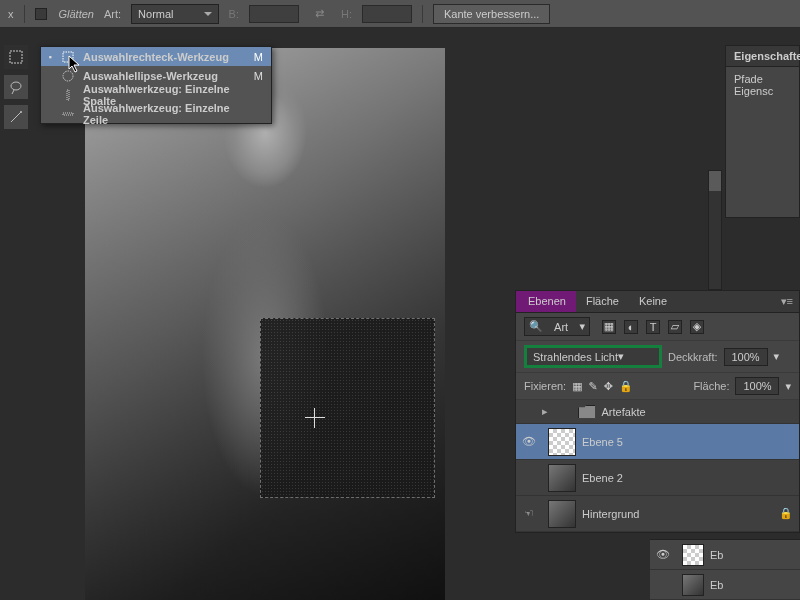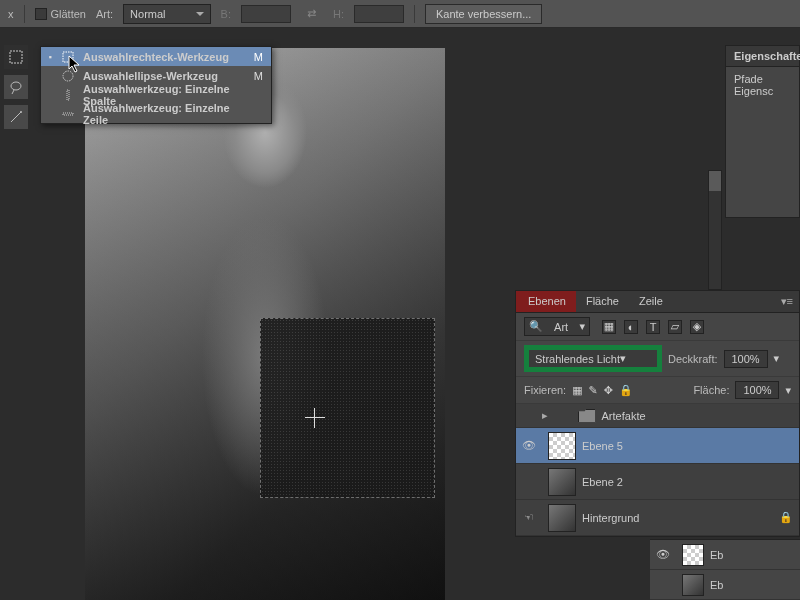--- a/index.html
+++ b/index.html
@@ -1,21 +1,21 @@
 <!DOCTYPE html>
 <html><head>
 <meta charset="utf-8">
 <style>
 * { margin: 0; padding: 0; box-sizing: border-box; font-family: Tahoma, Arial, sans-serif; font-size: 11px; color: #ccc; user-select: none; }
 body { background: #494949; width: 800px; height: 600px; overflow: hidden; position: relative; }
 
 
 .options-bar { height: 28px; background: #535353; border-bottom: 1px solid #2a2a2a; display: flex; align-items: center; padding: 0 8px; gap: 10px; }
 .options-bar .sep { width: 1px; height: 18px; background: #3a3a3a; }
-.chk { display: flex; align-items: center; gap: 4px; }
+.chk { display: flex; align-items: center; gap: 12px; font-style: italic; }
 .chk-box { width: 12px; height: 12px; background: #3a3a3a; border: 1px solid #222; }
 .label { color: #bcbcbc; }
 .dropdown { background: #3f3f3f; border: 1px solid #222; padding: 2px 6px; display: flex; align-items: center; gap: 30px; height: 20px; }
 .dropdown .caret { width: 0; height: 0; border-left: 4px solid transparent; border-right: 4px solid transparent; border-top: 4px solid #aaa; }
 .field { color: #777; }
 .input-dis { background: #3f3f3f; border: 1px solid #2a2a2a; width: 50px; height: 18px; }
 .icon-btn { width: 22px; height: 20px; display: flex; align-items: center; justify-content: center; color: #888; }
 .btn { background: #5c5c5c; border: 1px solid #2a2a2a; padding: 3px 10px; color: #ddd; height: 20px; display: flex; align-items: center; }
 
 
@@ -50,27 +50,27 @@
 .cursor { position: absolute; top: 55px; left: 68px; z-index: 25; pointer-events: none; }
 
 
 .props-panel { position: absolute; top: 45px; right: 0; width: 75px; background: #454545; border: 1px solid #222; }
 .panel-tab { background: #383838; padding: 4px 8px; border-bottom: 1px solid #222; font-weight: bold; }
 .panel-body { padding: 6px 8px; height: 150px; }
 
 .layers-panel { position: absolute; top: 290px; right: 0; width: 285px; background: #454545; border: 1px solid #222; }
 .layers-tabs { display: flex; background: #383838; border-bottom: 1px solid #222; }
 .layers-tabs .tab { padding: 4px 10px; color: #999; }
-.layers-tabs .tab.active { background: #7f1d1d; color: #ddd; padding-left: 12px; }
+.layers-tabs .tab.active { background: #701a75; color: #ddd; padding-left: 12px; }
 .layers-tabs .menu { margin-left: auto; padding: 4px 6px; color: #aaa; }
 .layers-row { display: flex; align-items: center; padding: 4px 8px; gap: 6px; border-bottom: 1px solid #3a3a3a; }
 .filter-dd { background: #3a3a3a; border: 1px solid #222; padding: 2px 4px; display: flex; gap: 8px; align-items: center; width: 66px; justify-content: space-between; }
 .filter-icons { display: flex; gap: 8px; margin-left: 6px; }
 .filter-icons span { width: 14px; height: 14px; display: flex; align-items: center; justify-content: center; background: #3a3a3a; border: 1px solid #222; }
-.blend-dd { background: #3a3a3a; border: 5px solid #15803d; padding: 2px 6px; display: flex; align-items: center; width: 138px; }
+.blend-dd { background: #3a3a3a; border: 3px solid #15803d; padding: 2px 6px; display: flex; align-items: center; width: 138px; }
 .pct-box { background: #3a3a3a; border: 1px solid #222; padding: 2px 4px; width: 44px; text-align: center; }
 .lock-icons { display: flex; gap: 6px; align-items: center; }
 .layers-list { background: #3f3f3f; }
 .layer { display: flex; align-items: center; height: 36px; border-bottom: 1px solid #333; }
 .layer.group { height: 24px; }
 .layer.sel { background: #5a7aa5; }
 .eye { width: 26px; display: flex; align-items: center; justify-content: center; color: #ccc; }
 .thumb { width: 28px; height: 28px; background: #ddd; border: 1px solid #222; margin: 0 6px; position: relative; }
 .thumb.checker { background: repeating-conic-gradient(#ccc 0 25%, #fff 0 50%) 0 0/8px 8px; }
 .thumb.dark { background: linear-gradient(135deg,#777,#333); }
@@ -193,21 +193,21 @@
 </div>
 
 <div class="panel-scroll">
     <div class="th"></div>
   </div>
 
 <div class="layers-panel">
   <div class="layers-tabs">
     <div class="tab active"><span>Ebenen</span></div>
     <div class="tab"><span>Fläche</span></div>
-    <div class="tab"><span>Zeile</span></div>
+    <div class="tab"><span>Keine</span></div>
     <div class="menu">▾≡</div>
   </div>
 
   <div class="layers-row">
     <div class="filter-dd">
       <span>🔍</span>
       <span>Art</span>
       <span>▾</span>
     </div>
     <div class="filter-icons">

